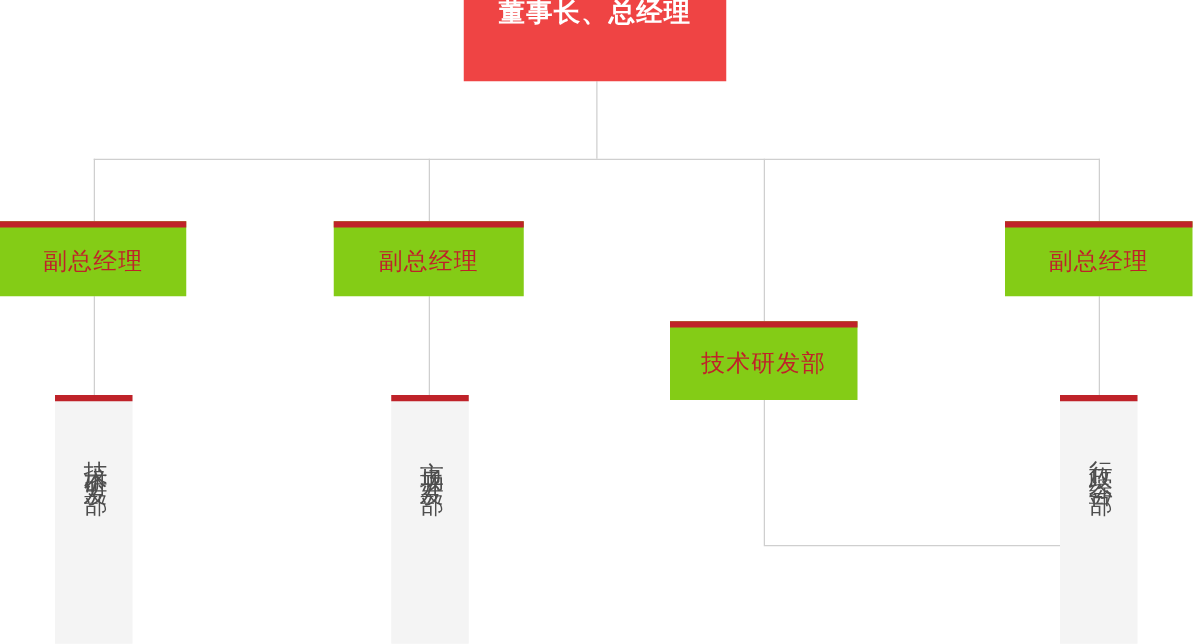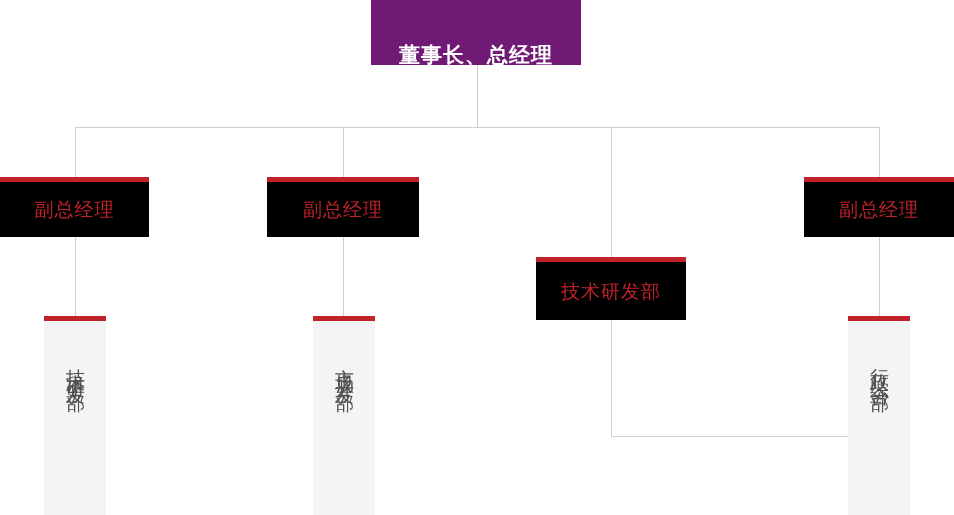--- a/index.html
+++ b/index.html
@@ -24,39 +24,39 @@
   .line {
     position: absolute;
     background: #cfcfcf;
   }
   .line.v { width: 1px; }
   .line.h { height: 1px; }
 
   
   .box-root {
     position: absolute;
-    background: #701a75;
+    background: #ef4444;
     display: flex;
-    align-items: flex-end;
+    align-items: flex-start;
     justify-content: center;
     box-sizing: border-box;
   }
   .box-root .label {
     color: #ffffff;
     font-size: 21px;
     font-weight: bold;
     letter-spacing: 1px;
     line-height: 1;
     white-space: nowrap;
   }
 
   
   .box-unit {
     position: absolute;
-    background: #000000;
+    background: #84cc16;
     border-top: 5px solid #bf2229;
     display: flex;
     align-items: center;
     justify-content: center;
     box-sizing: border-box;
   }
   .box-unit .label {
     color: #bf2229;
     font-size: 19px;
     letter-spacing: 1px;

